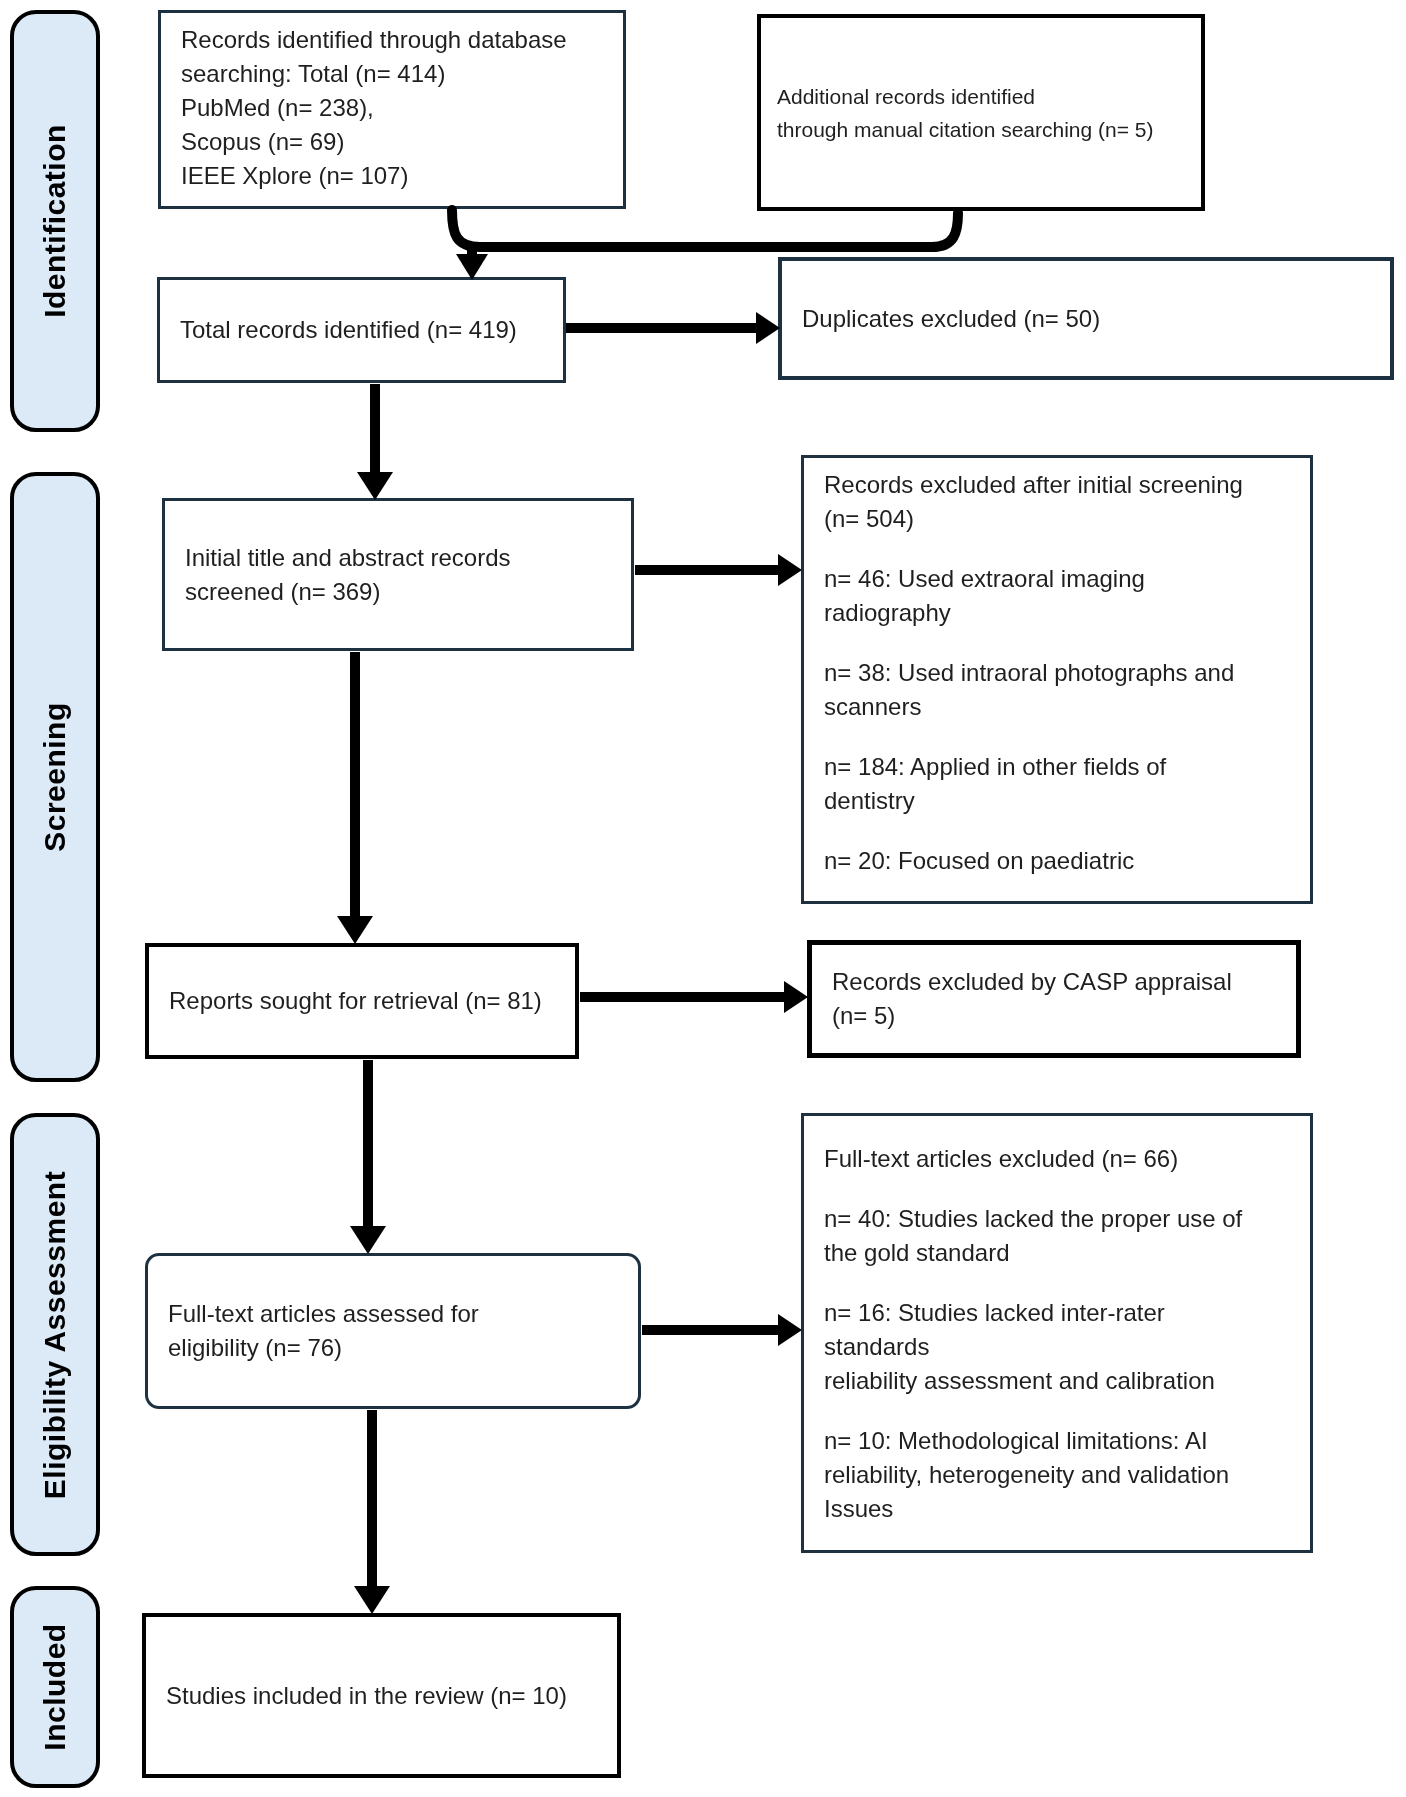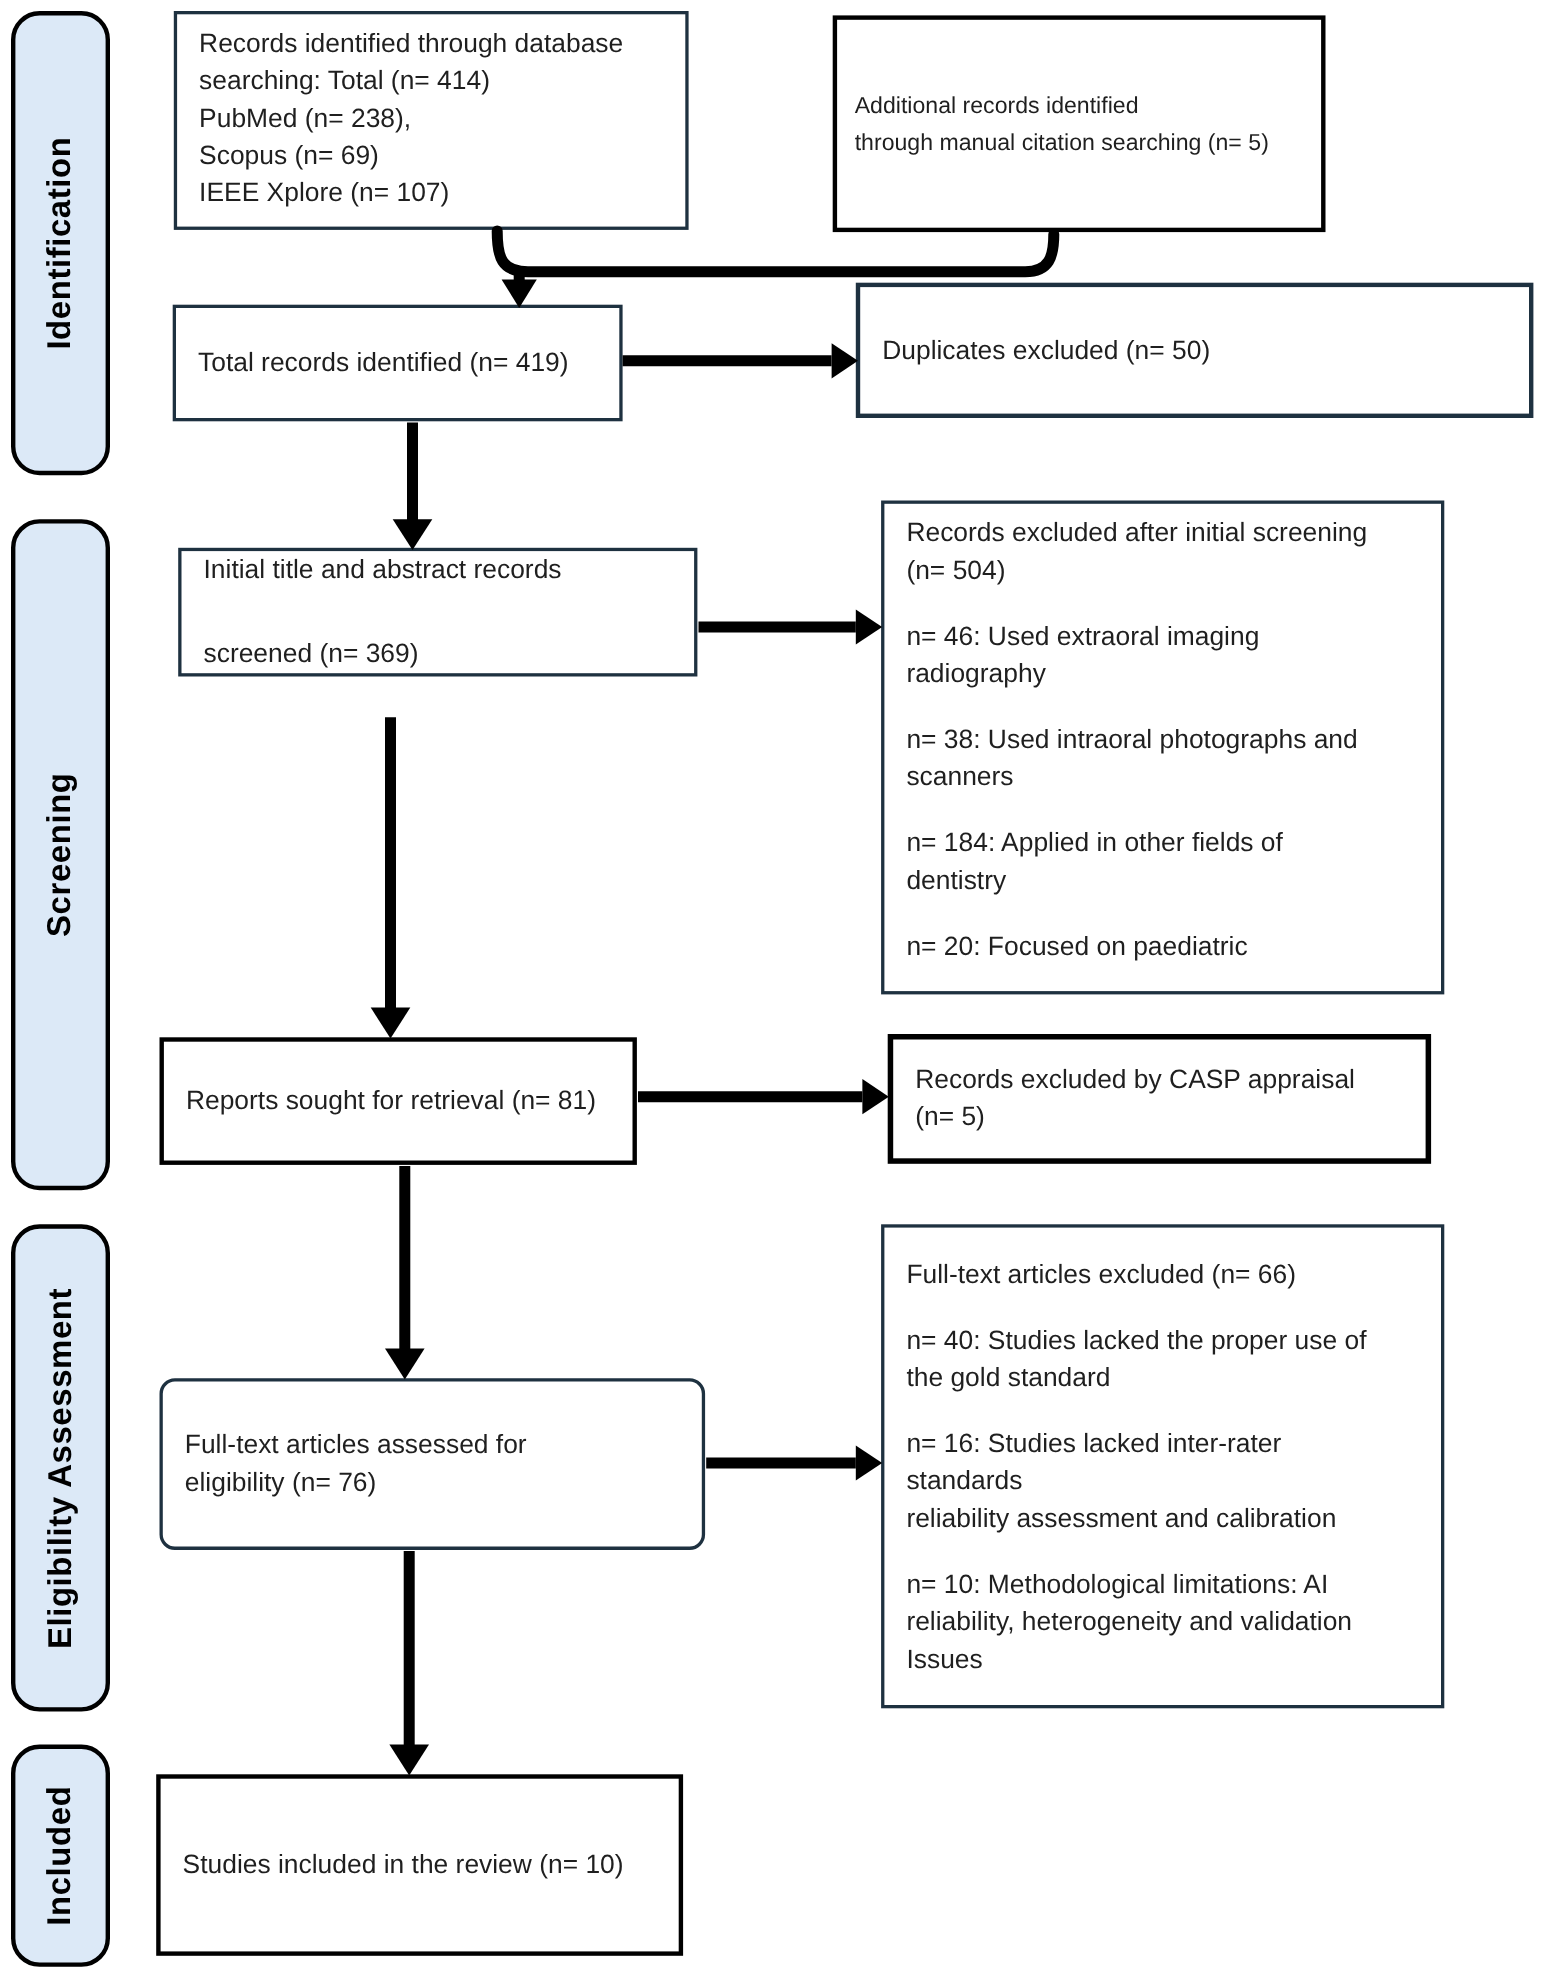--- a/index.html
+++ b/index.html
@@ -24,21 +24,21 @@
     font-size:24px;line-height:34px;padding:0 20px 0 20px;
   }
   .box.top{justify-content:flex-start;}
   .box .para{margin:0 0 26px 0;}
   .box .para:last-child{margin-bottom:0;}
   .ln{white-space:nowrap;}
   #box-records-db{left:158px;top:10px;width:468px;height:199px;padding-top:10px;}
   #box-additional{left:757px;top:14px;width:448px;height:197px;border:4px solid #000;font-size:21px;line-height:33px;padding-left:16px;}
   #box-total{left:157px;top:277px;width:409px;height:106px;}
   #box-duplicates{left:778px;top:257px;width:616px;height:123px;border-width:4px;}
-  #box-screened{left:162px;top:498px;width:472px;height:117px;justify-content:space-between;}
+  #box-screened{left:162px;top:498px;width:472px;height:153px;}
   #box-excl-screening{left:801px;top:455px;width:512px;height:449px;padding-top:10px;}
   #box-reports{left:145px;top:943px;width:434px;height:116px;border:4px solid #000;}
   #box-casp{left:807px;top:940px;width:494px;height:118px;border:5px solid #000;}
   #box-fulltext{left:145px;top:1253px;width:496px;height:156px;border-radius:14px;}
   #box-excl-fulltext{left:801px;top:1113px;width:512px;height:440px;padding-top:26px;}
   #box-included{left:142px;top:1613px;width:479px;height:165px;border:4px solid #000;}
   
   #arrows{position:absolute;left:0;top:0;pointer-events:none;}
   #arrows .shaft{stroke:#000;stroke-width:10;fill:none;}
   #arrows .head{fill:#000;stroke:none;}

